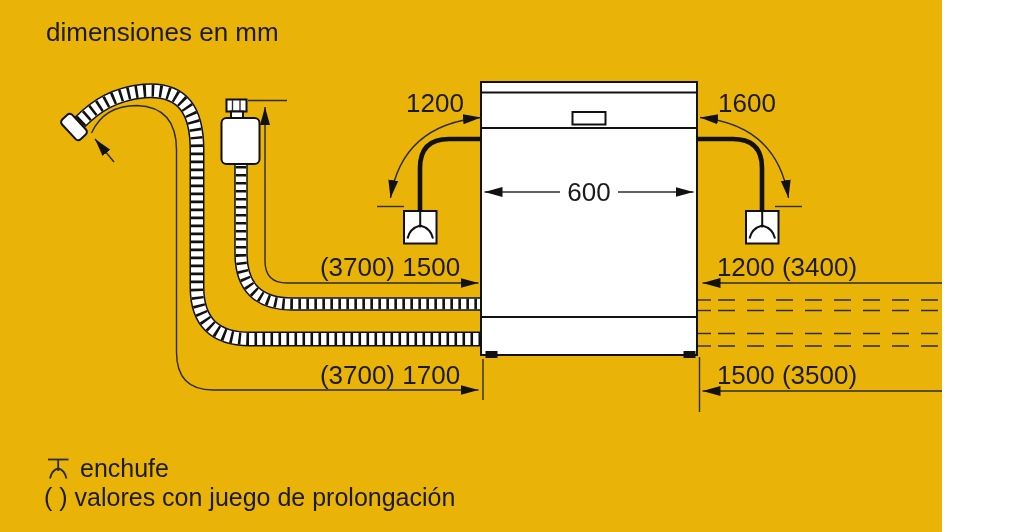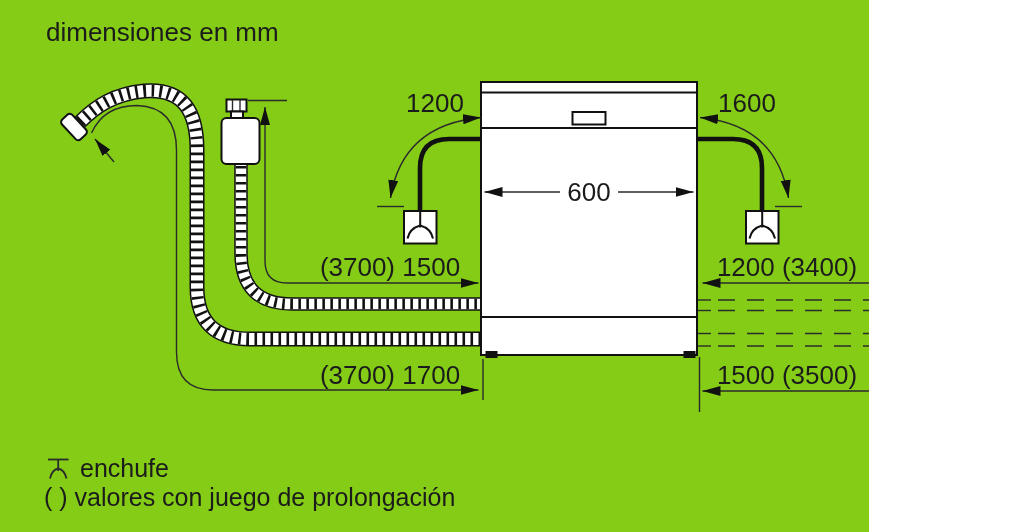--- a/index.html
+++ b/index.html
@@ -1,16 +1,16 @@
 <!DOCTYPE html>
 <html><head>
 <meta charset="utf-8">
 <style>
   html,body { margin:0; padding:0; background:#ffffff; }
-  .stage { position:relative; width:869px; height:532px; background:#84cc16; overflow:hidden; }
+  .stage { position:relative; width:942px; height:532px; background:#eab308; overflow:hidden; }
   svg { display:block; }
   .thin  { fill:none; stroke:#2b2b2b; stroke-width:1.4; }
   .mid   { fill:none; stroke:#111;    stroke-width:2;   }
   .thick { fill:none; stroke:#111;    stroke-width:4.6; }
   .whitefill { fill:#fff; }
   .hoseOuter { fill:none; stroke:#111; stroke-width:15; }
   .hoseInner { fill:none; stroke:#fff; stroke-width:12; }
   .hoseRungs { fill:none; stroke:#111; stroke-width:12; stroke-dasharray:2.6 5.4; }
   .hoseOuterS { fill:none; stroke:#111; stroke-width:13.5; }
   .hoseInnerS { fill:none; stroke:#fff; stroke-width:10.5; }

